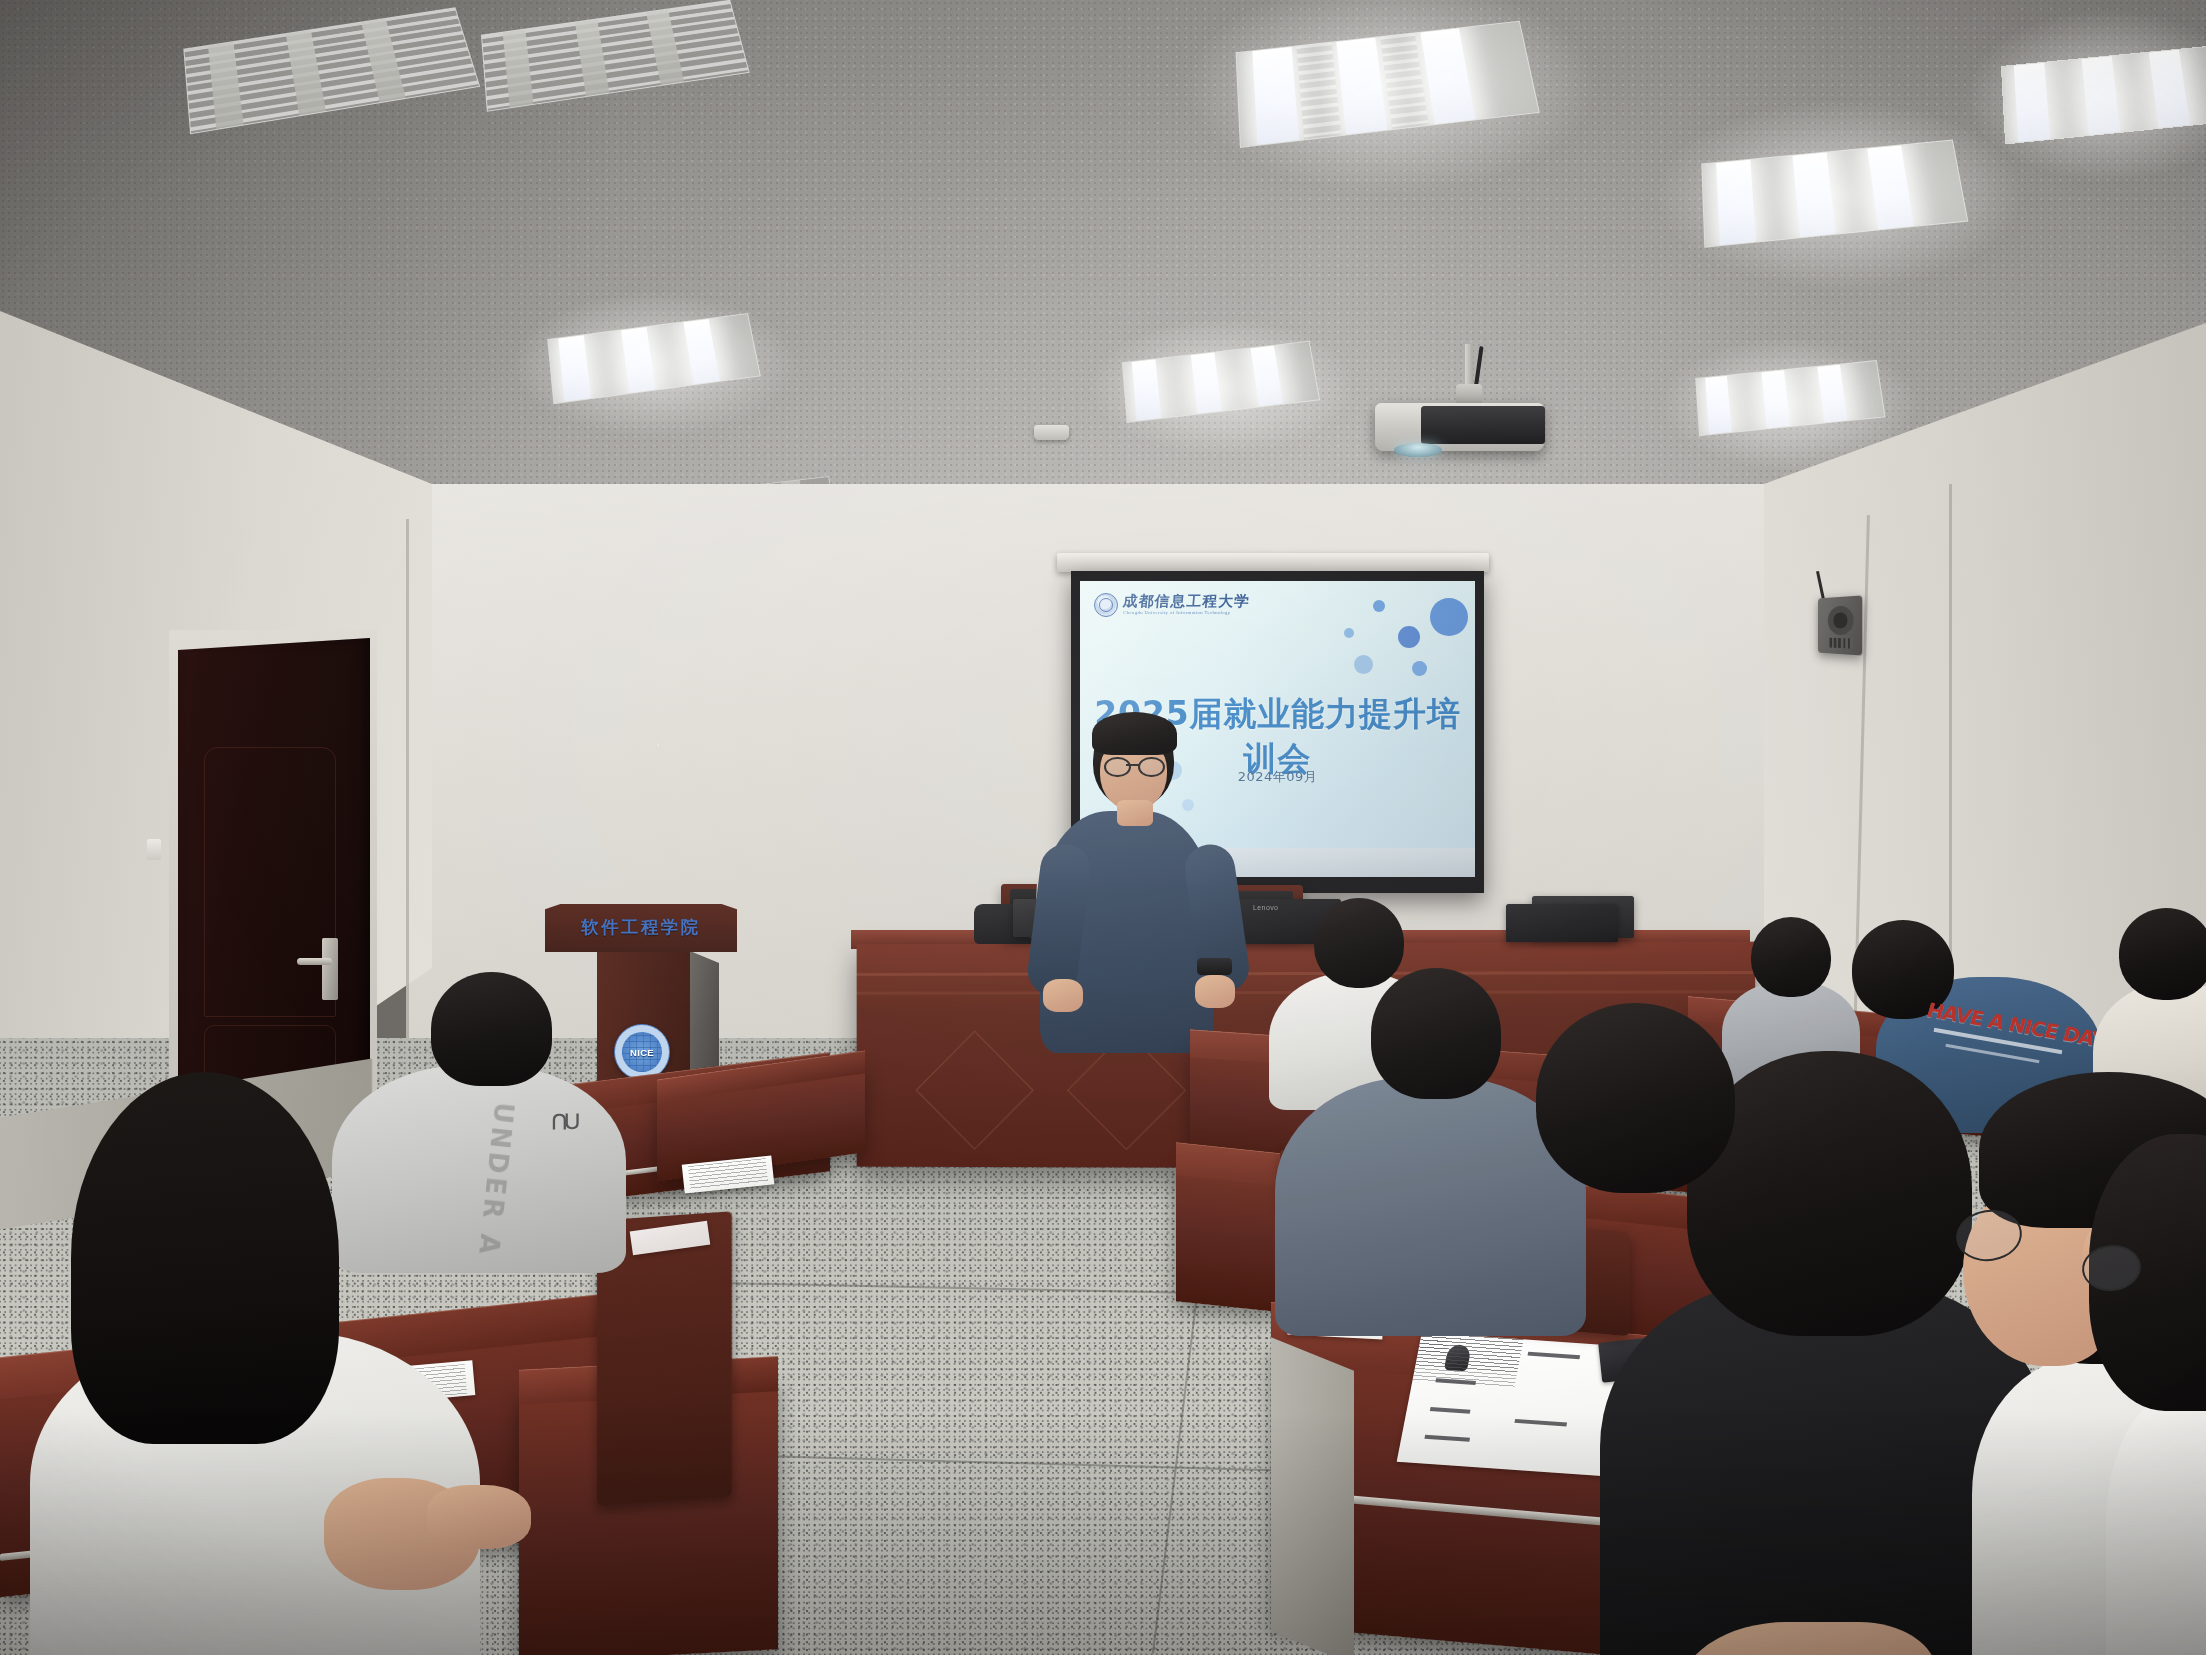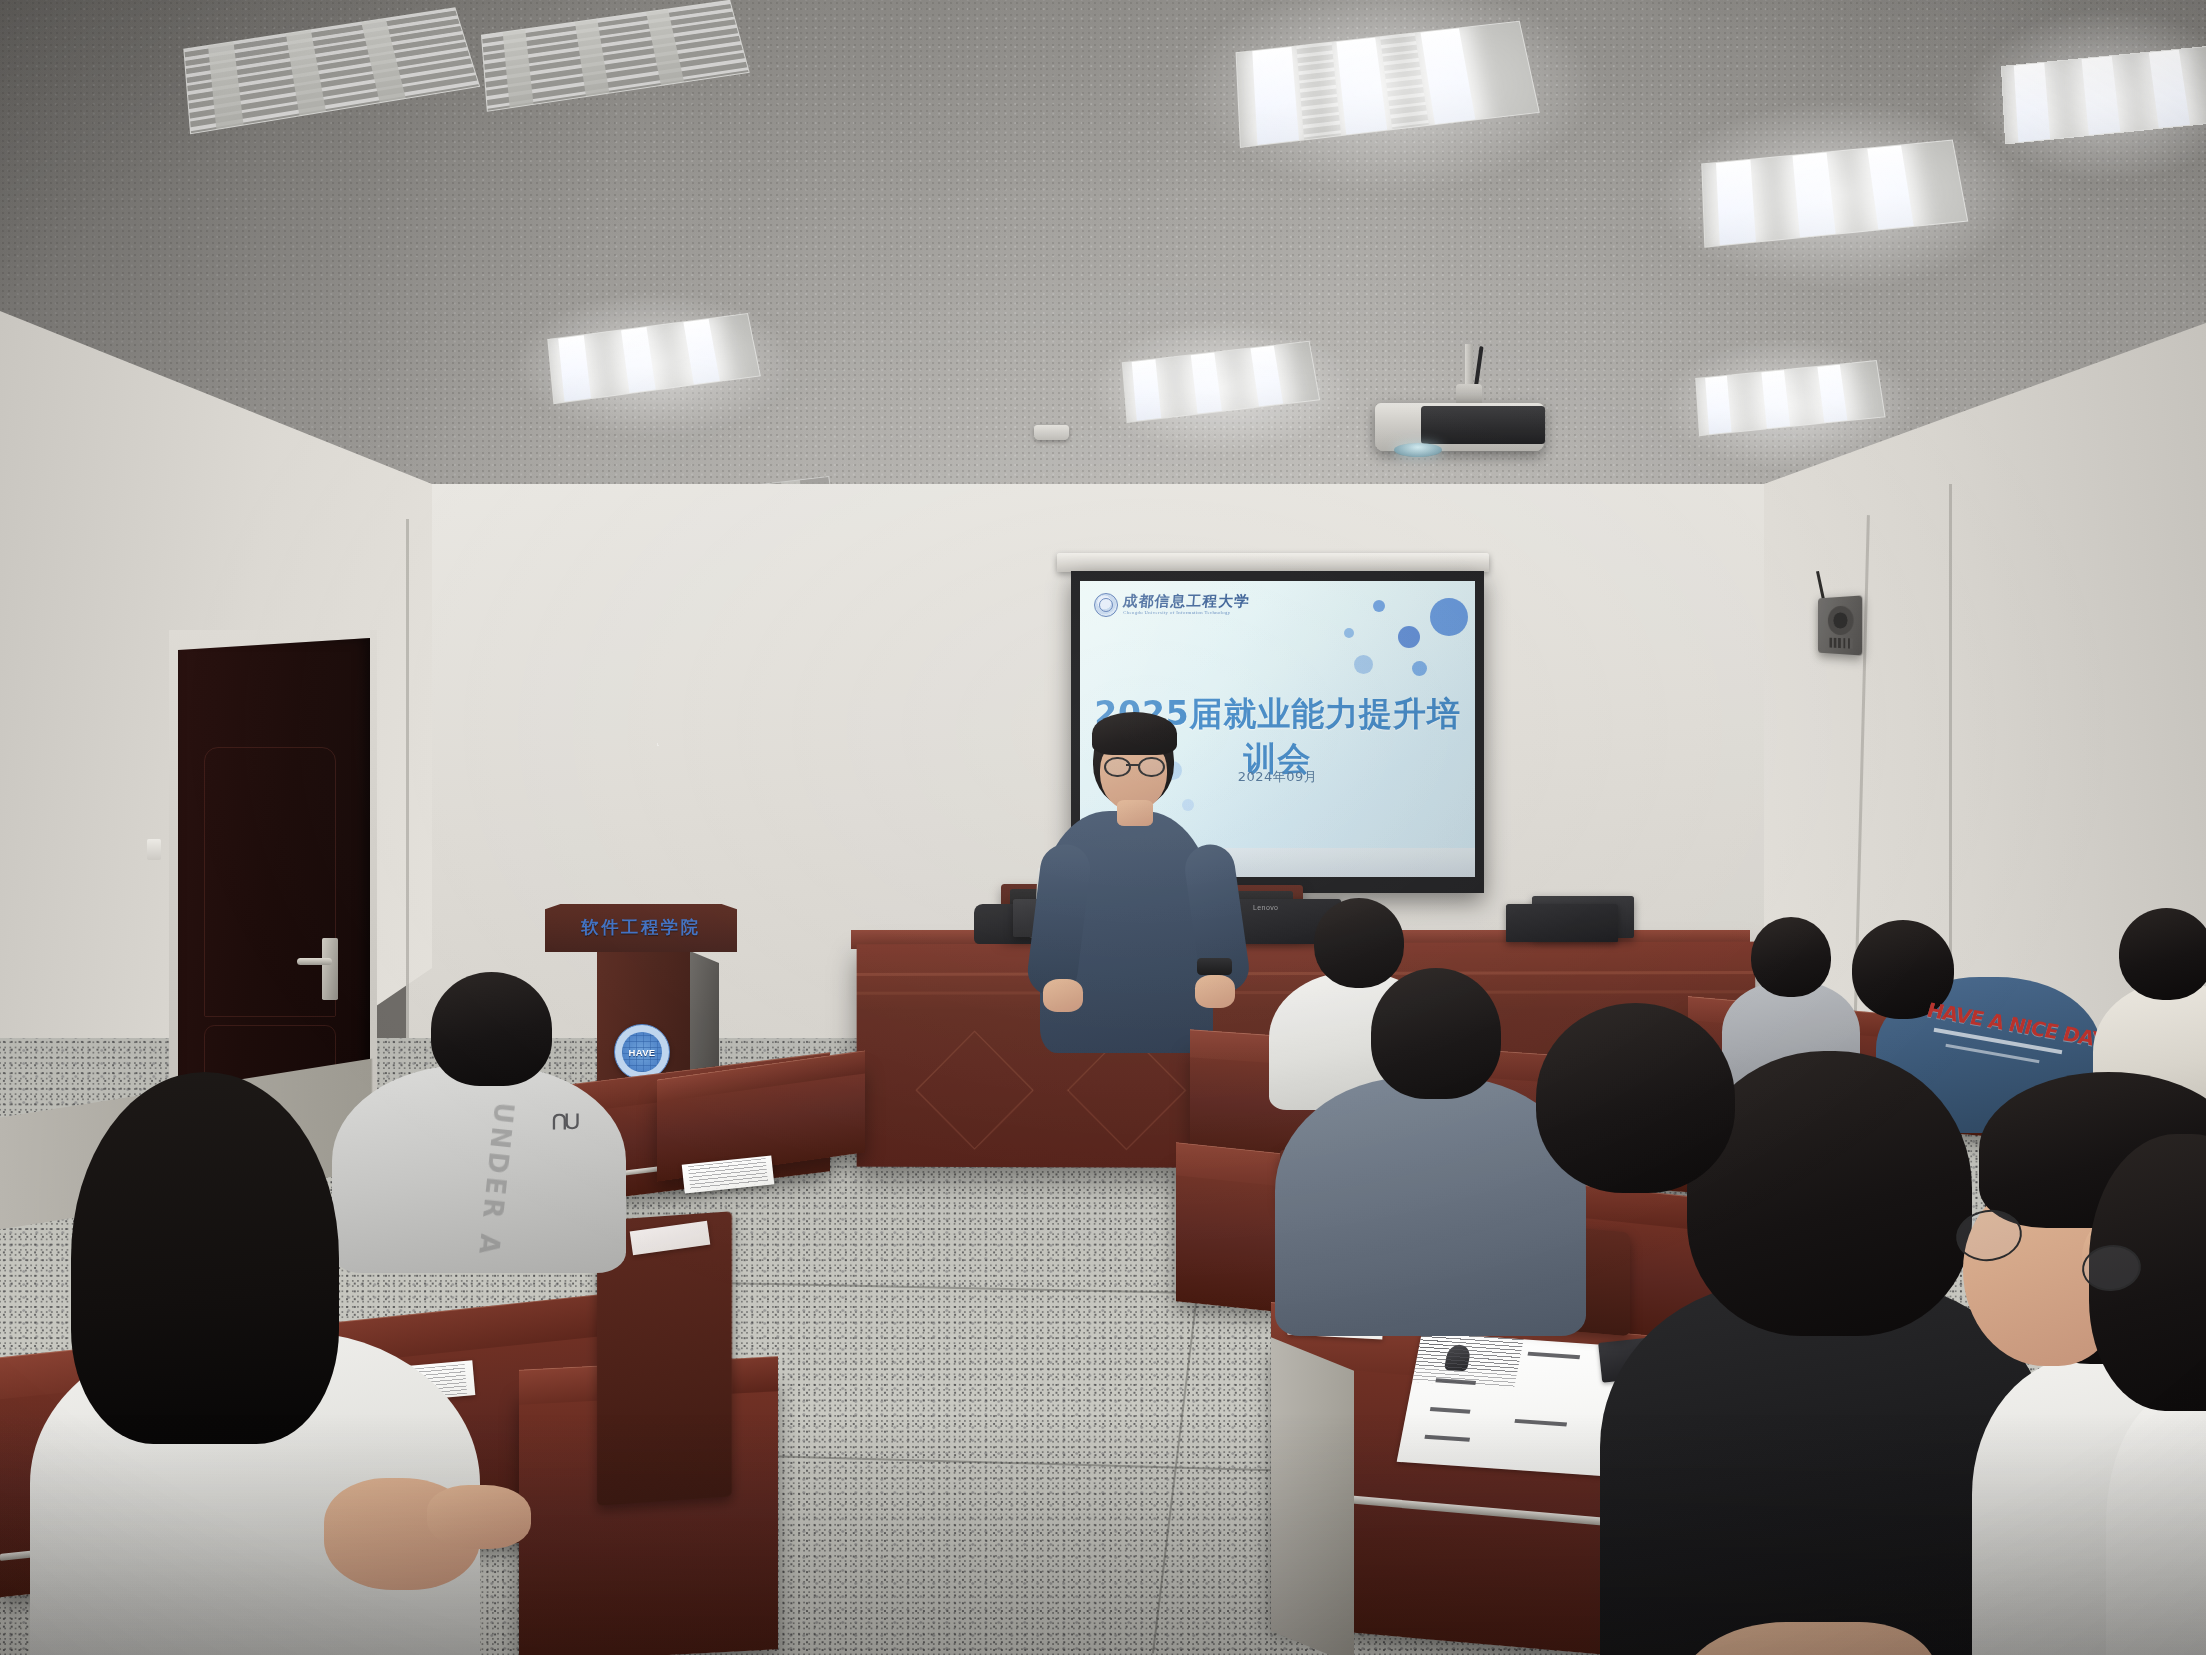--- a/index.html
+++ b/index.html
@@ -666,21 +666,21 @@
     <div class="skin" style="left:126px;top:261px;width:40px;height:33px;border-radius:40% 40% 36% 36%;"></div>
     <div style="position:absolute;left:128px;top:244px;width:35px;height:17.3px;background:linear-gradient(180deg,#2a2a2c,#121213);border-radius:4.3px;"></div>
   </div>
 
   <div class="podium-body"></div>
   <div class="podium-side"></div>
   <div class="podium-head"></div>
   <div class="podium-label">软件工程学院</div>
   <div class="cuit-emblem">
     <div class="cuit-globe"></div>
-    <span class="cuit-text">HAVE</span>
+    <span class="cuit-text">NICE</span>
   </div>
 
   <div class="desk" style="left:363px;top:1096px;width:467px;height:104px;transform:skewY(-7deg);"></div>
   <div class="desk-surface" style="left:363px;top:1081px;width:467px;height:29px;transform:skewY(-7deg);"></div>
   <div class="desk-chrome" style="left:365px;top:1174px;width:463px;transform:skewY(-7deg);"></div>
   <div class="desk-panel-side" style="left:0px;top:1088px;width:372px;height:112px;transform:skewY(-9deg);"></div>
 
   <div class="desk" style="left:657px;top:1077px;width:208px;height:90px;transform:skewY(-8deg);"></div>
   <div class="desk-surface" style="left:657px;top:1065px;width:208px;height:22.5px;transform:skewY(-8deg);"></div>
 

